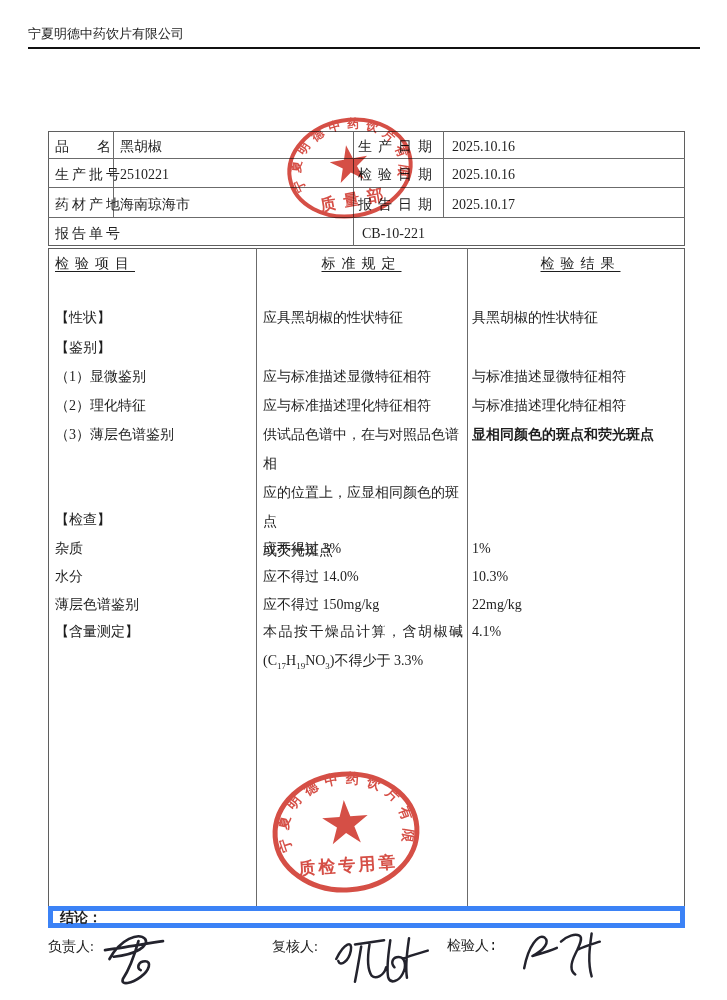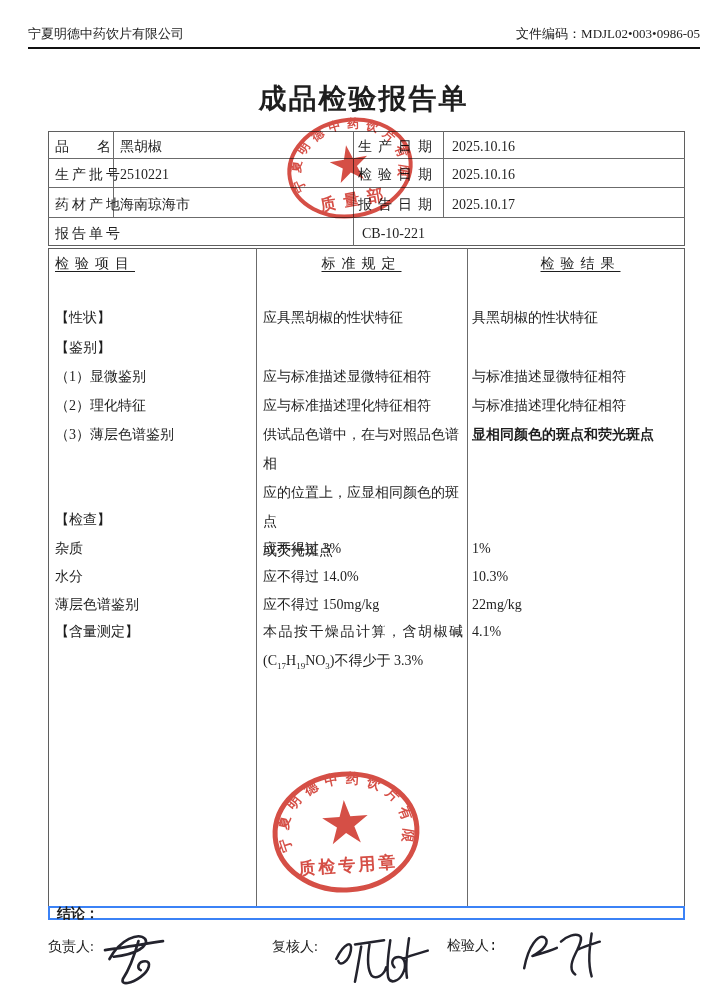--- a/index.html
+++ b/index.html
@@ -14,37 +14,33 @@
   .title{position:absolute;left:0;top:80px;width:727px;text-align:center;
          font-size:28px;font-weight:bold;letter-spacing:2px;}
   .hdr-rule{position:absolute;left:28px;top:47px;width:672px;height:2px;background:#111;}
   .ls3{letter-spacing:3px;}
   .ls6{letter-spacing:6px;}
   .colhead{font-size:14px;text-decoration:underline;text-underline-offset:3px;letter-spacing:6px;white-space:nowrap;}
   .center{text-align:center;}
   .pre{white-space:pre-line;line-height:29px;}
   .std-wrap{width:200px;}
   sub{font-size:9px;}
-  .concl-box{position:absolute;left:48px;top:906px;width:637px;height:14px;
-             border:2px solid #3b82f6;box-sizing:border-box;display:flex;align-items:center;padding-left:7px;}
+  .concl-box{position:absolute;left:48px;top:906px;width:637px;height:22px;
+             border:5px solid #3b82f6;box-sizing:border-box;display:flex;align-items:center;padding-left:7px;}
   .concl-box b{margin-right:2px;}
   .stamp{position:absolute;mix-blend-mode:multiply;opacity:.88;}
   .sig path{fill:none;stroke:#23232d;stroke-width:2.4;stroke-linecap:round;stroke-linejoin:round;}
 </style>
 </head>
 <body>
 
 <div class="page">
 
   <div class="abs t13" style="left:28px;top:26px;">宁夏明德中药饮片有限公司</div>
-  <div class="abs t13" style="right:27px;top:26px;">
-    <span>文件编码：</span><span>MDJL02•003•0986-05</span>
-  </div>
   <div class="hdr-rule"></div>
-  <div class="title">成品检验报告单</div>
 
   <div class="box" style="left:48px;top:131px;width:637px;height:115px;"></div>
   <div class="hline" style="left:48px;top:158px;width:637px;"></div>
   <div class="hline" style="left:48px;top:187px;width:637px;"></div>
   <div class="hline" style="left:48px;top:217px;width:637px;"></div>
   <div class="vline" style="left:113px;top:131px;height:86px;"></div>
   <div class="vline" style="left:353px;top:131px;height:115px;"></div>
   <div class="vline" style="left:443px;top:131px;height:86px;"></div>
 
   <div class="abs t14" style="left:55px;top:138px;white-space:pre;">品　　名</div>

